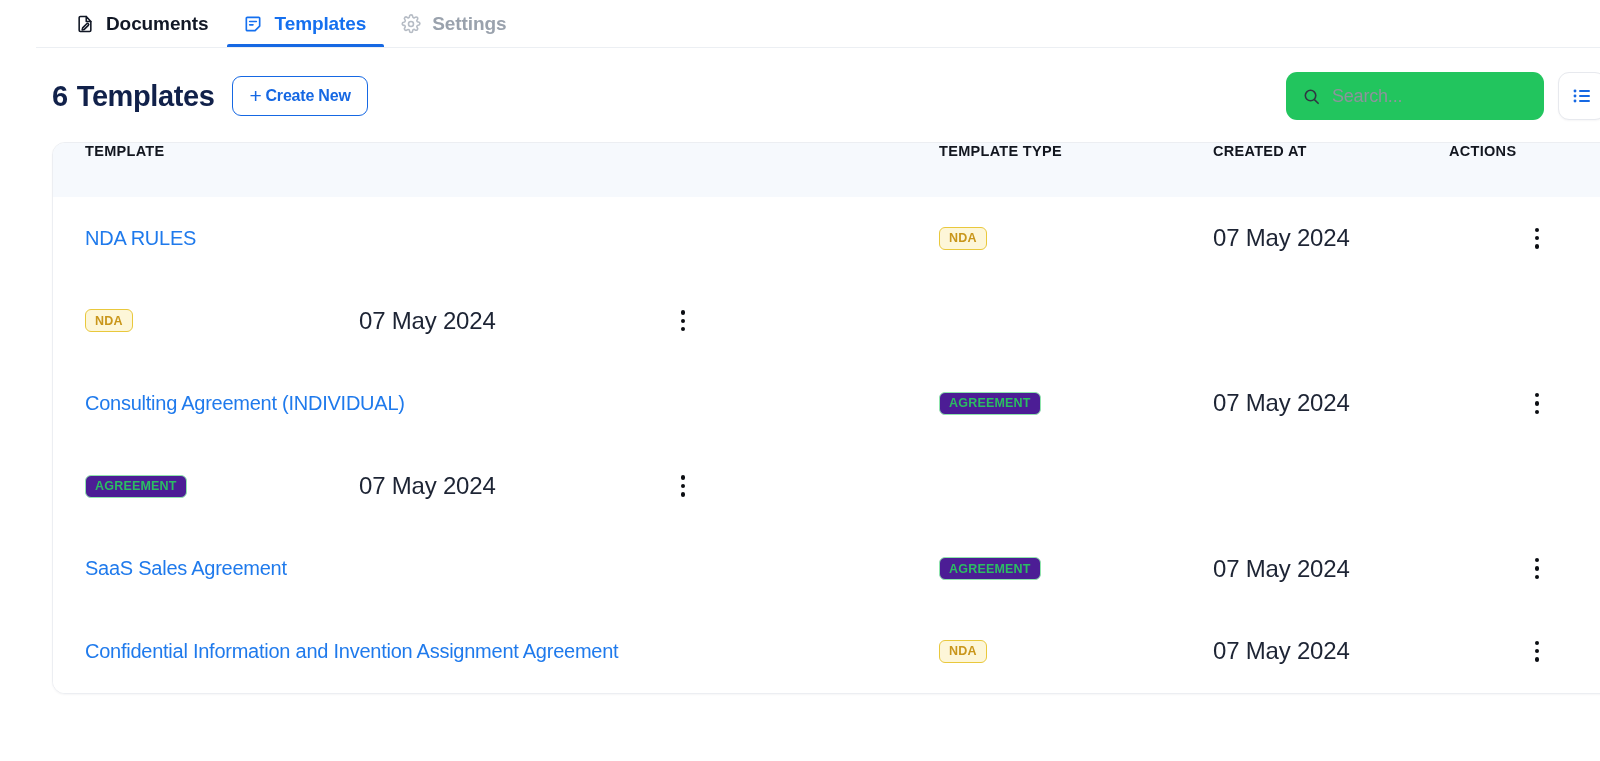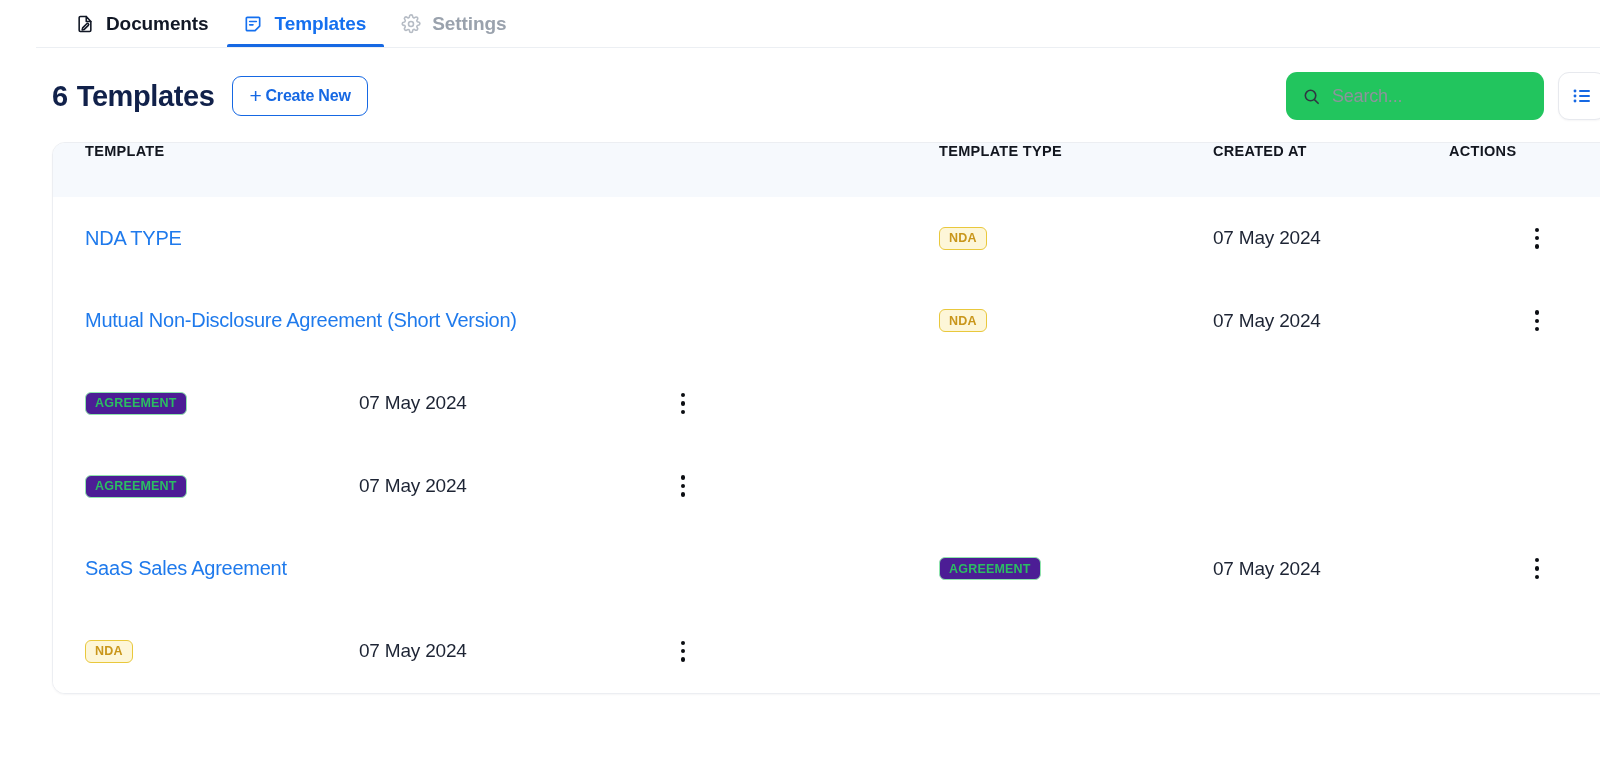--- a/index.html
+++ b/index.html
@@ -220,21 +220,21 @@
     border: 1px solid #e9c83c;
     color: #c9961b;
   }
   .badge-agreement {
     background: #4c1d95;
     border: 1px solid #8fe5ad;
     color: #2bbd62;
   }
 
   .created-at {
-    font-size: 19px;
+    font-size: 24px;
     color: #1d2434;
     letter-spacing: -0.2px;
     white-space: nowrap;
   }
 
   .actions-cell {
     display: flex;
     align-items: center;
     justify-content: flex-start;
     padding-left: 76px;
@@ -338,44 +338,44 @@
 
     <div class="thead">
       <div class="th col-template">TEMPLATE</div>
       <div class="th col-type">TEMPLATE TYPE</div>
       <div class="th col-created">CREATED AT</div>
       <div class="th col-actions">ACTIONS</div>
     </div>
 
     <div id="tbody">
         <div class="trow">
-          <div class="col-template"><span class="tpl-name">NDA TYPE</span></div>
+          <div class="col-template"><span class="tpl-name">NDA RULES</span></div>
           <div class="col-type"><span class="badge badge-nda">NDA</span></div>
           <div class="col-created created-at">07 May 2024</div>
           <div class="col-actions actions-cell">
             <span class="kebab">
               <span></span>
               <span></span>
               <span></span>
             </span>
           </div>
         </div>
         <div class="trow">
-          <div class="col-template"><span class="tpl-name">Mutual Non-Disclosure Agreement (Short Version)</span></div>
           <div class="col-type"><span class="badge badge-nda">NDA</span></div>
           <div class="col-created created-at">07 May 2024</div>
           <div class="col-actions actions-cell">
             <span class="kebab">
               <span></span>
               <span></span>
               <span></span>
             </span>
           </div>
         </div>
         <div class="trow">
+          <div class="col-template"><span class="tpl-name">Consulting Agreement (INDIVIDUAL)</span></div>
           <div class="col-type"><span class="badge badge-agreement">AGREEMENT</span></div>
           <div class="col-created created-at">07 May 2024</div>
           <div class="col-actions actions-cell">
             <span class="kebab">
               <span></span>
               <span></span>
               <span></span>
             </span>
           </div>
         </div>
@@ -396,20 +396,21 @@
           <div class="col-created created-at">07 May 2024</div>
           <div class="col-actions actions-cell">
             <span class="kebab">
               <span></span>
               <span></span>
               <span></span>
             </span>
           </div>
         </div>
         <div class="trow">
+          <div class="col-template"><span class="tpl-name">Confidential Information and Invention Assignment Agreement</span></div>
           <div class="col-type"><span class="badge badge-nda">NDA</span></div>
           <div class="col-created created-at">07 May 2024</div>
           <div class="col-actions actions-cell">
             <span class="kebab">
               <span></span>
               <span></span>
               <span></span>
             </span>
           </div>
         </div>

